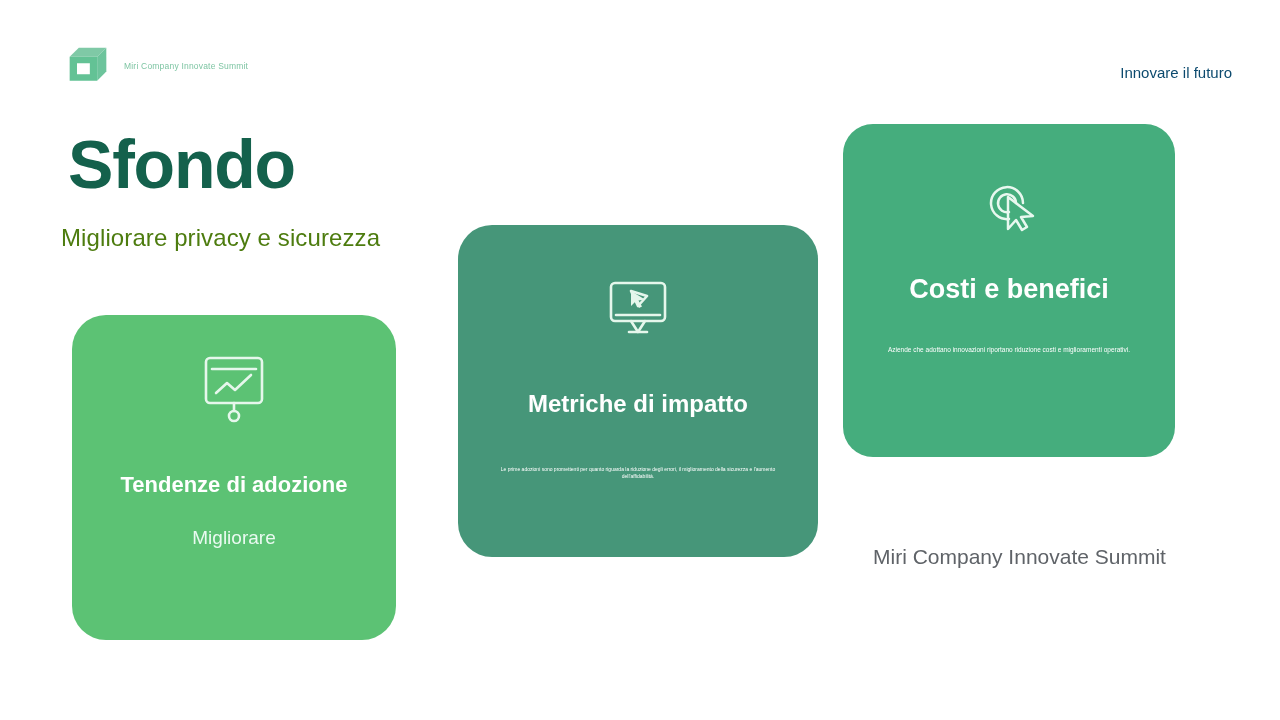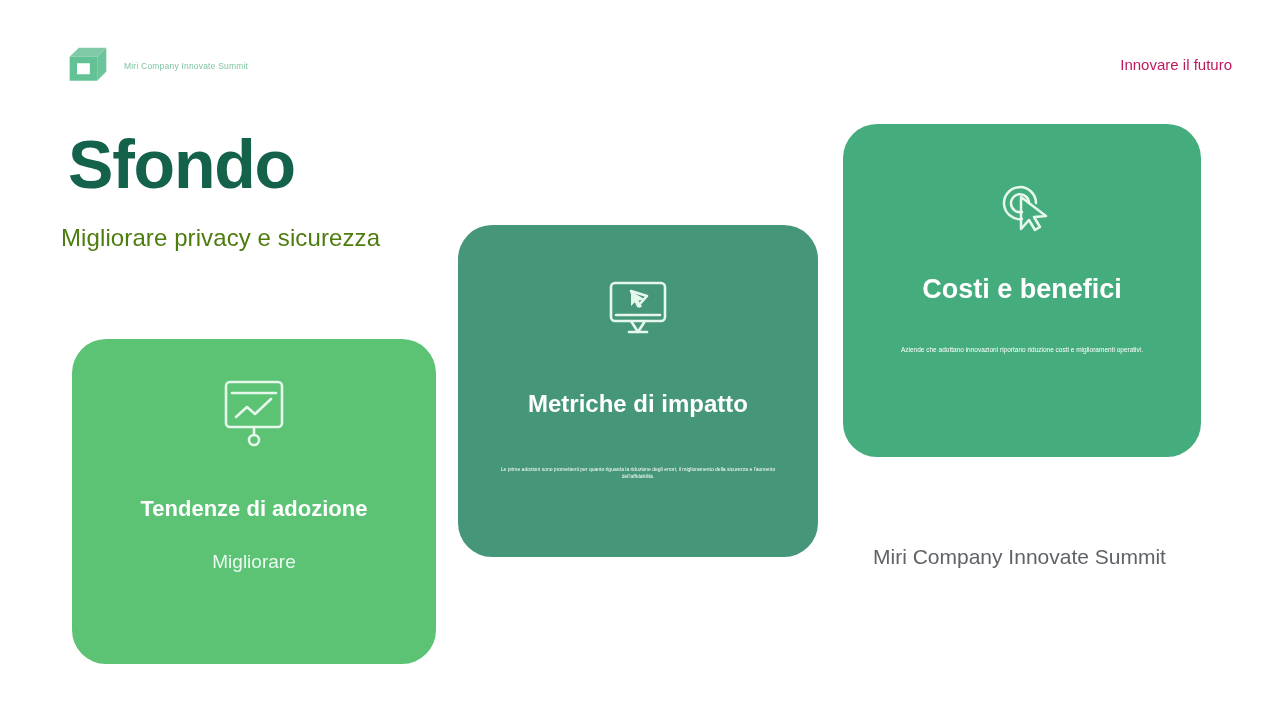--- a/index.html
+++ b/index.html
@@ -36,23 +36,23 @@
   }
   .brand-name {
     font-size: 8.5px;
     letter-spacing: 0.2px;
     color: #7ec5a3;
     white-space: nowrap;
   }
   .tagline {
     position: absolute;
     right: 48px;
-    top: 56px;
+    top: 64px;
     font-size: 15px;
-    color: #be185d;
+    color: #0c4a6e;
     white-space: nowrap;
   }
 
   
   .title {
     position: absolute;
     left: 68px;
     top: 130px;
     font-size: 68px;
     font-weight: bold;
@@ -95,22 +95,22 @@
   }
   .card-body {
     color: #ffffff;
     text-align: center;
     line-height: 1.35;
   }
 
   
   #card-trends {
     left: 72px;
-    top: 339px;
-    width: 364px;
+    top: 315px;
+    width: 324px;
     height: 325px;
     background: #5cc274;
   }
   #card-trends .card-icon { margin-top: 38px; }
   #card-trends .card-title { font-size: 22px; margin-top: 43px; }
   #card-trends .card-sub { font-size: 19px; margin-top: 29px; }
 
   
   #card-metrics {
     left: 458px;
@@ -124,23 +124,24 @@
   #card-metrics .card-body {
     font-size: 5px;
     margin-top: 48px;
     width: 300px;
   }
 
   
   #card-costs {
     left: 843px;
     top: 124px;
-    width: 358px;
+    width: 332px;
     height: 333px;
     background: #45ad7d;
+    border-radius: 30px;
   }
   #card-costs .card-icon { margin-top: 48px; }
   #card-costs .card-title { font-size: 27px; margin-top: 36px; }
   #card-costs .card-body {
     font-size: 6.5px;
     margin-top: 41px;
     width: 320px;
   }
 
   

